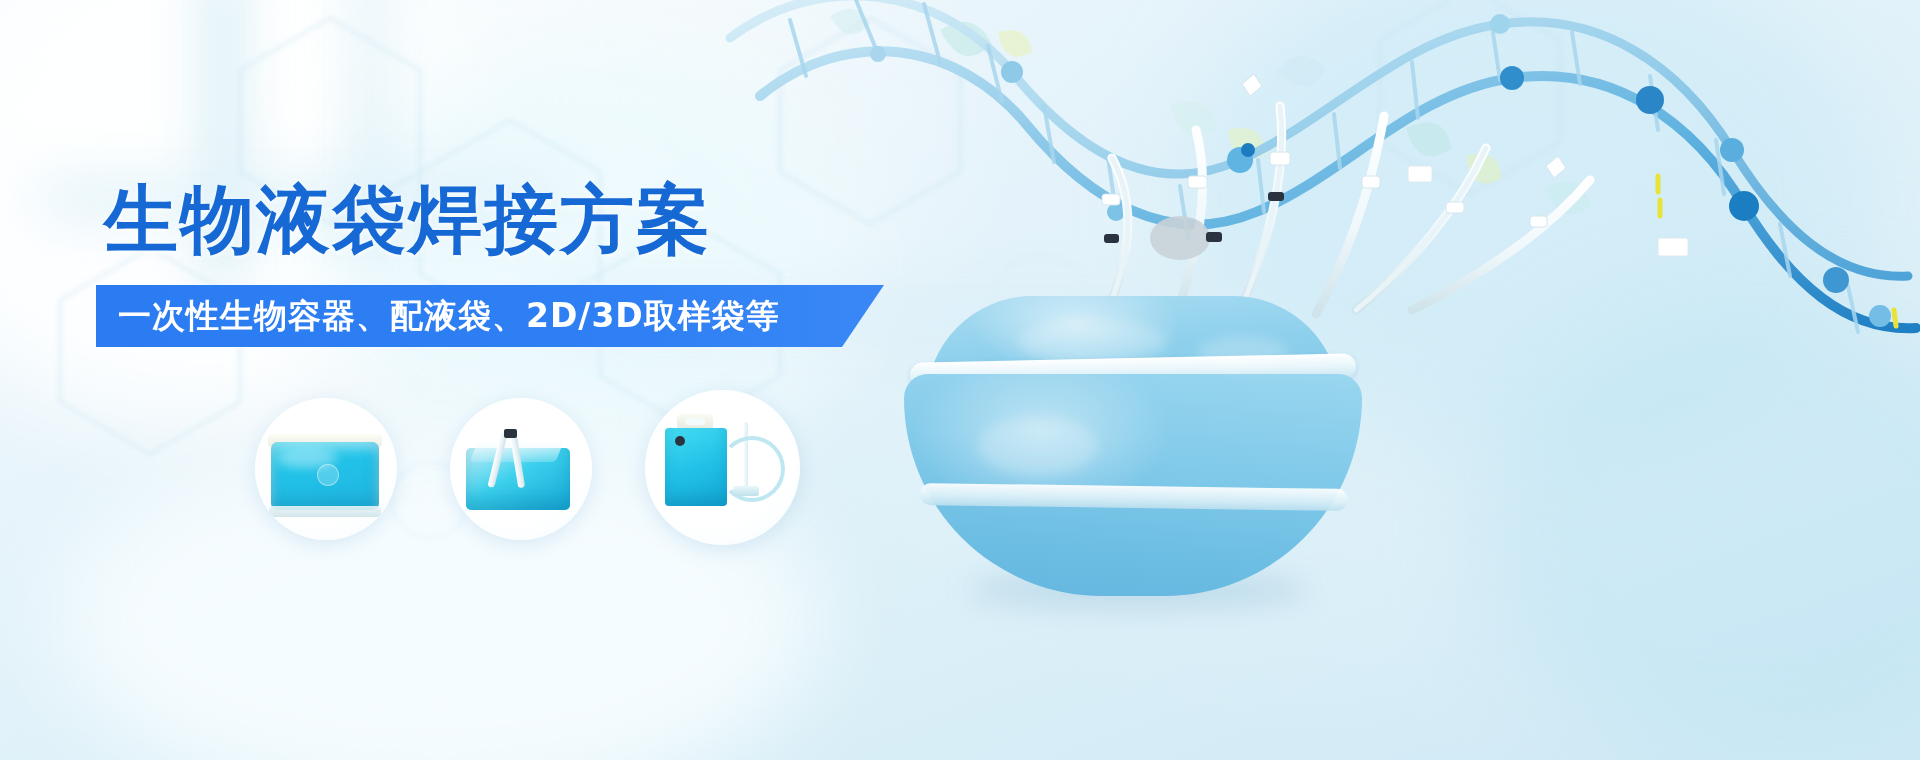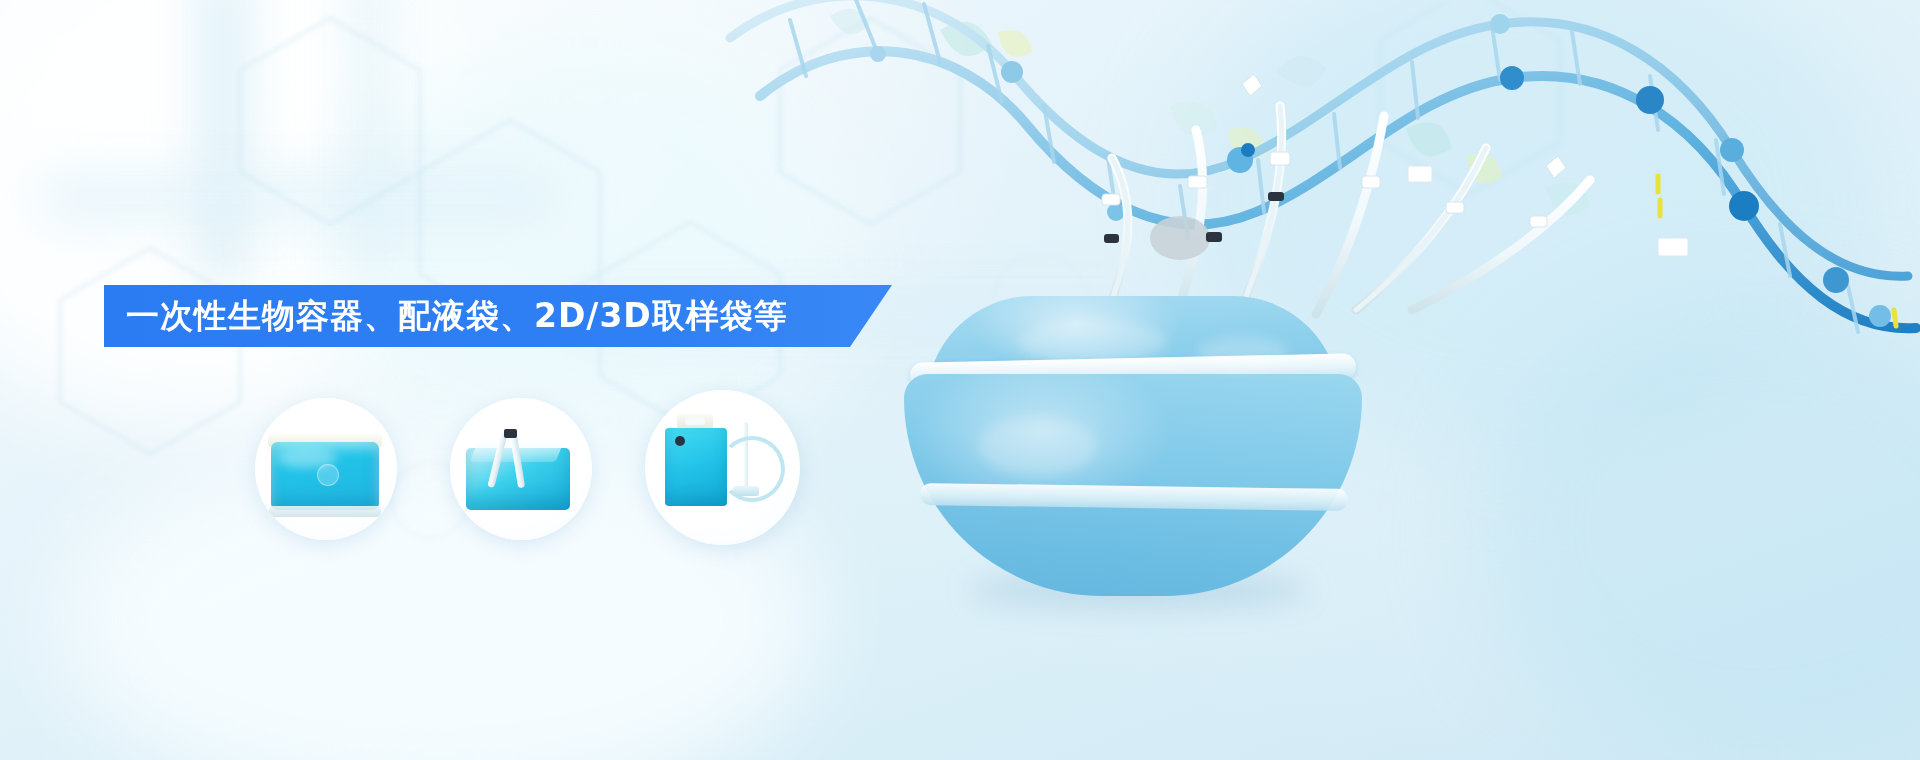--- a/index.html
+++ b/index.html
@@ -27,21 +27,21 @@
   .title-wrap{position:absolute;left:104px;top:182px;}
   .main-title{
     margin:0;font-size:74px;line-height:1;font-weight:900;
     color:#1668d4;letter-spacing:2px;white-space:nowrap;
     text-shadow:0 2px 5px rgba(255,255,255,.85);
     font-family:"DejaVu Sans","Liberation Sans",sans-serif;
   }
 
   
   .sub-bar{
-    position:absolute;left:104px;top:285px;height:62px;width:788px;
+    position:absolute;left:96px;top:285px;height:62px;width:788px;
     background:linear-gradient(90deg,#2b7bf2 0%,#2f80f4 70%,#3a88f6 100%);
     clip-path:polygon(0 0, 100% 0, calc(100% - 42px) 100%, 0 100%);
     display:flex;align-items:center;
     box-shadow:0 4px 14px rgba(40,110,220,.22);
   }
   .sub-text{
     color:#ffffff;font-size:33px;font-weight:700;letter-spacing:1px;
     padding-left:22px;white-space:nowrap;
     font-family:"DejaVu Sans","Liberation Sans",sans-serif;
   }
@@ -332,20 +332,23 @@
     <div class="shadow"></div>
     <div class="upper"></div>
     <div class="seam"></div>
     <div class="lower"></div>
     <div class="seam2"></div>
     <div class="fold" style="left:120px;top:24px;width:150px;height:44px;"></div>
     <div class="fold" style="left:300px;top:40px;width:90px;height:34px;"></div>
     <div class="fold" style="left:80px;top:120px;width:120px;height:60px;"></div>
   </div>
 
+  <div class="title-wrap">
+    <h1 class="main-title">生物液袋焊接方案</h1>
+  </div>
 
   <div class="sub-bar">
     <span class="sub-text">一次性生物容器、配液袋、2D/3D取样袋等</span>
   </div>
 
   <div class="circles">
 
     <div class="pcircle">
       <div class="bag1">
         <div class="seal"></div>

